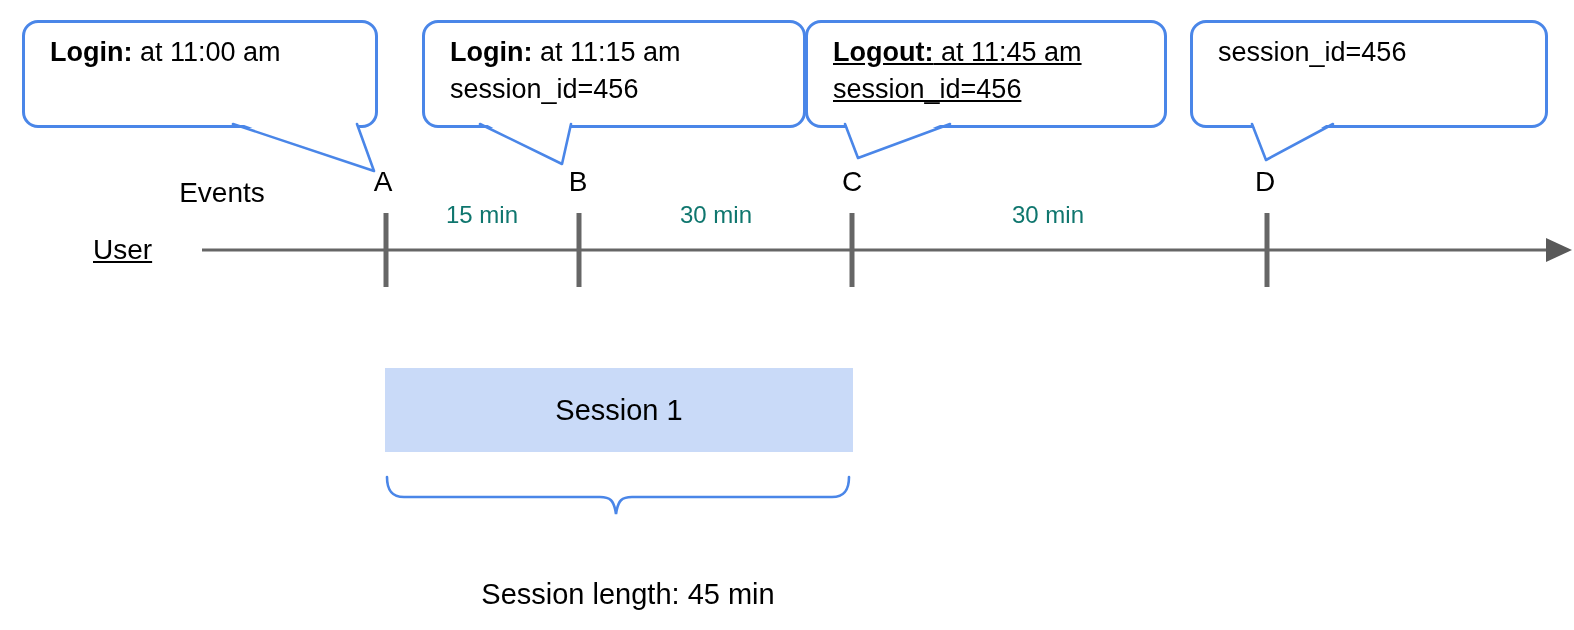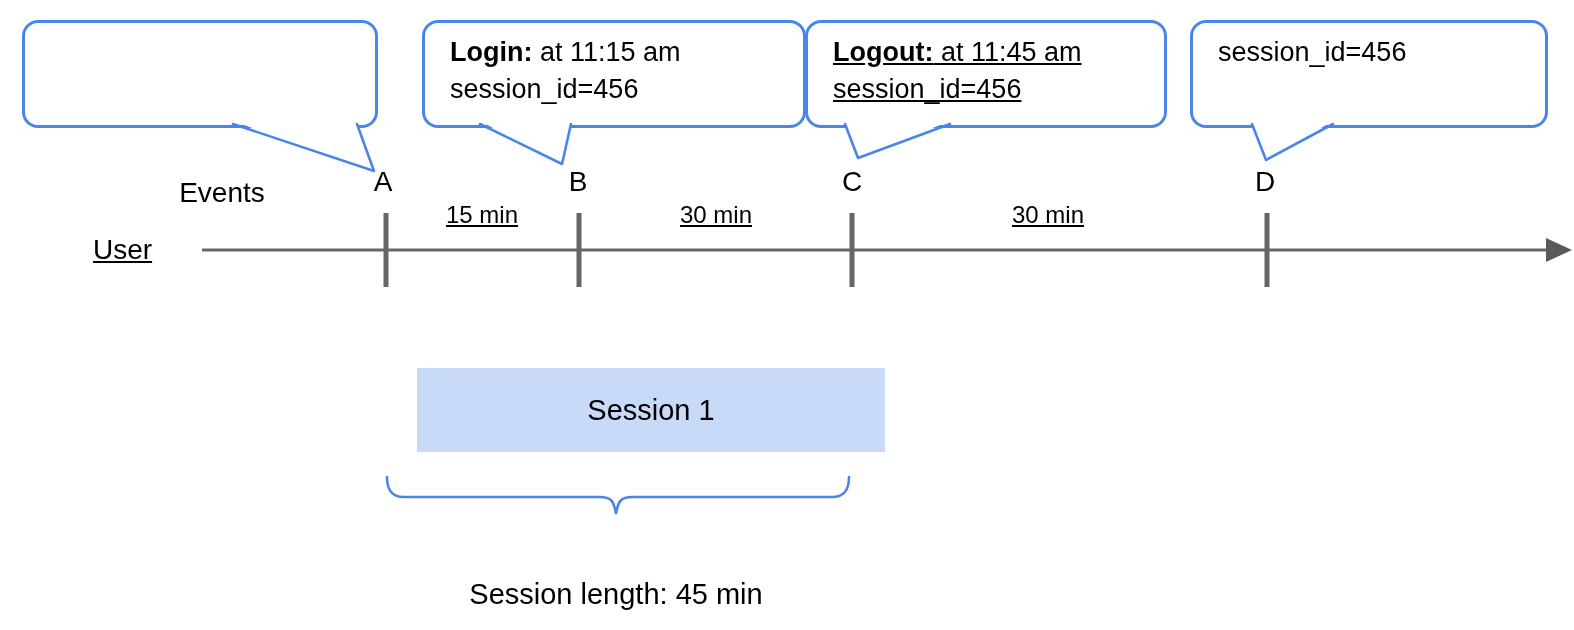--- a/index.html
+++ b/index.html
@@ -36,40 +36,40 @@
     position: absolute;
     left: 0; top: 0;
     width: 1574px; height: 630px;
     z-index: 2;
     pointer-events: none;
   }
   .lbl { position: absolute; z-index: 3; }
   .center { transform: translateX(-50%); }
   .events-label { font-size: 28px; margin-top: 11px; }
   .marker { font-size: 28px; }
-  .interval { font-size: 24px; color: #000000; text-decoration: underline; }
+  .interval { font-size: 24px; color: #0f766e; }
   .user-label { font-size: 28px; text-decoration: underline; }
   .session-box {
     position: absolute;
     left: 385px; top: 368px;
     width: 468px; height: 84px;
     background: var(--session-fill);
     display: flex; align-items: center; justify-content: center;
     font-size: 29px;
     z-index: 1;
-    margin-left: 32px;
   }
-  .session-length { font-size: 29px; }
+  .session-length { font-size: 29px; margin-left: 12px; }
 </style>
 </head>
 <body>
 
 <div class="canvas">
 
   <div class="callout" style="left:22px; width:356px;">
+    <div><span class="t">Login:</span><span> at 11:00 am</span></div>
   </div>
   <div class="callout" style="left:422px; width:384px;">
     <div><span class="t">Login:</span><span> at 11:15 am</span></div>
     <div>session_id=456</div>
   </div>
   <div class="callout" style="left:805px; width:362px;text-decoration:underline;">
     <div><span class="t">Logout:</span><span> at 11:45 am</span></div>
     <div>session_id=456</div>
   </div>
   <div class="callout" style="left:1190px; width:358px;">

